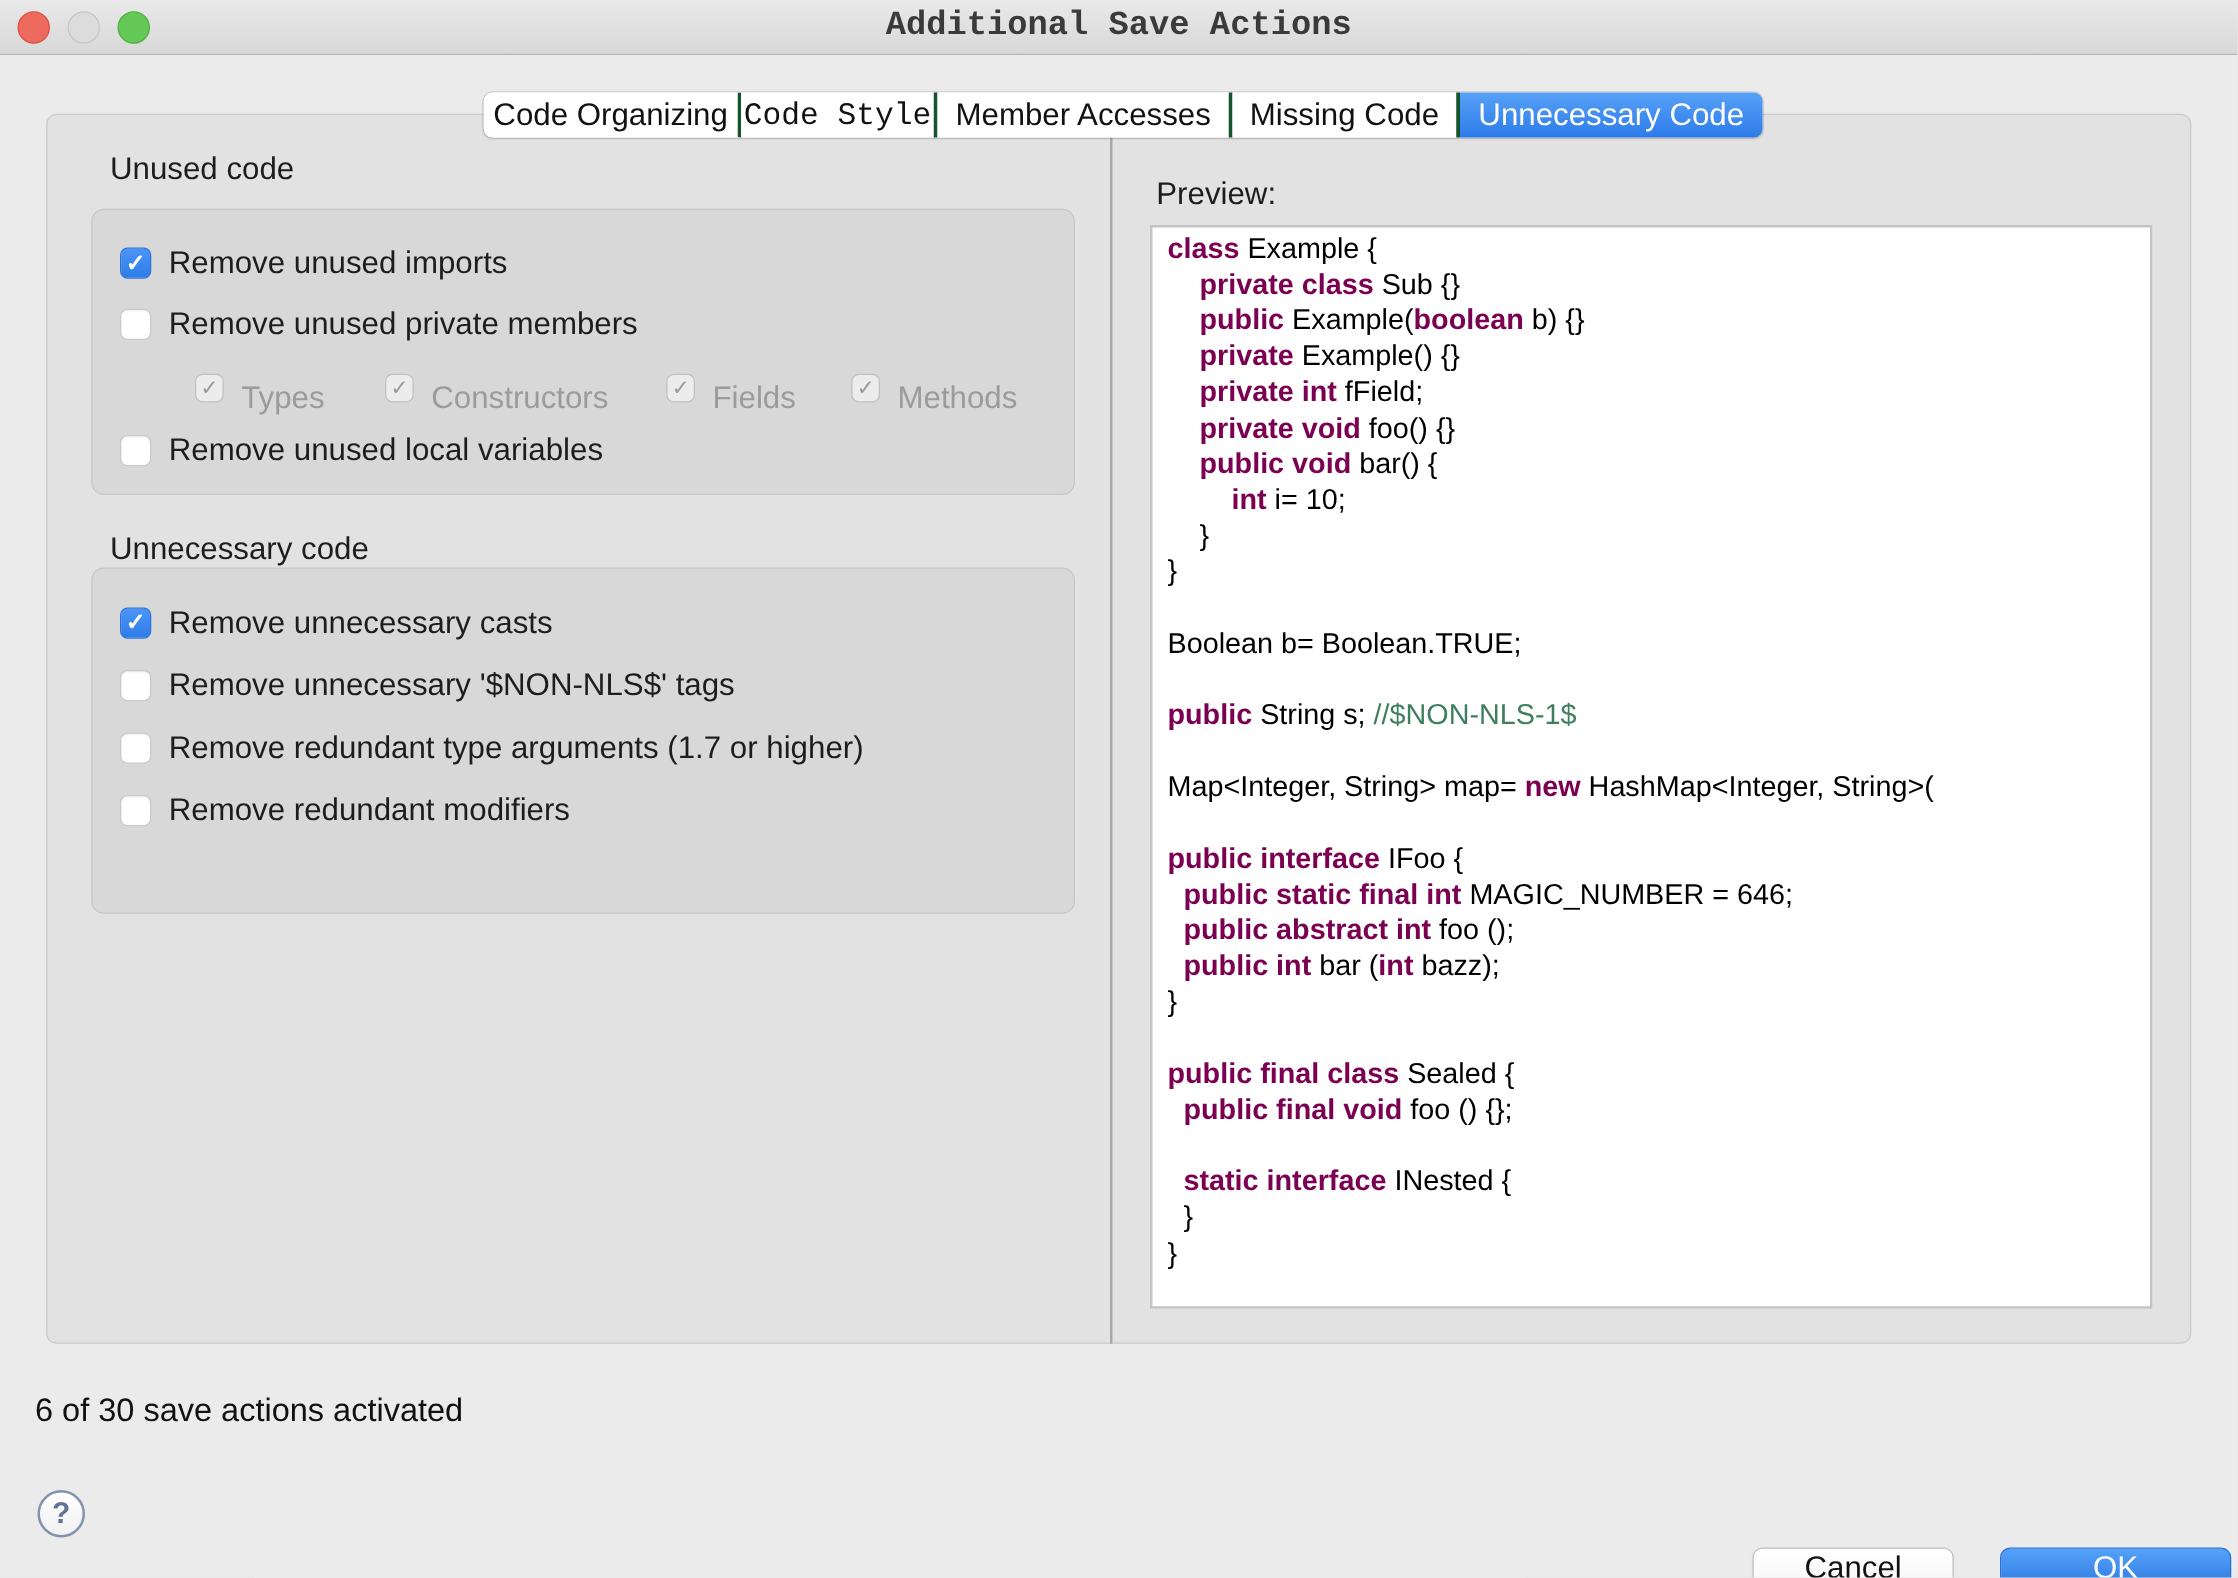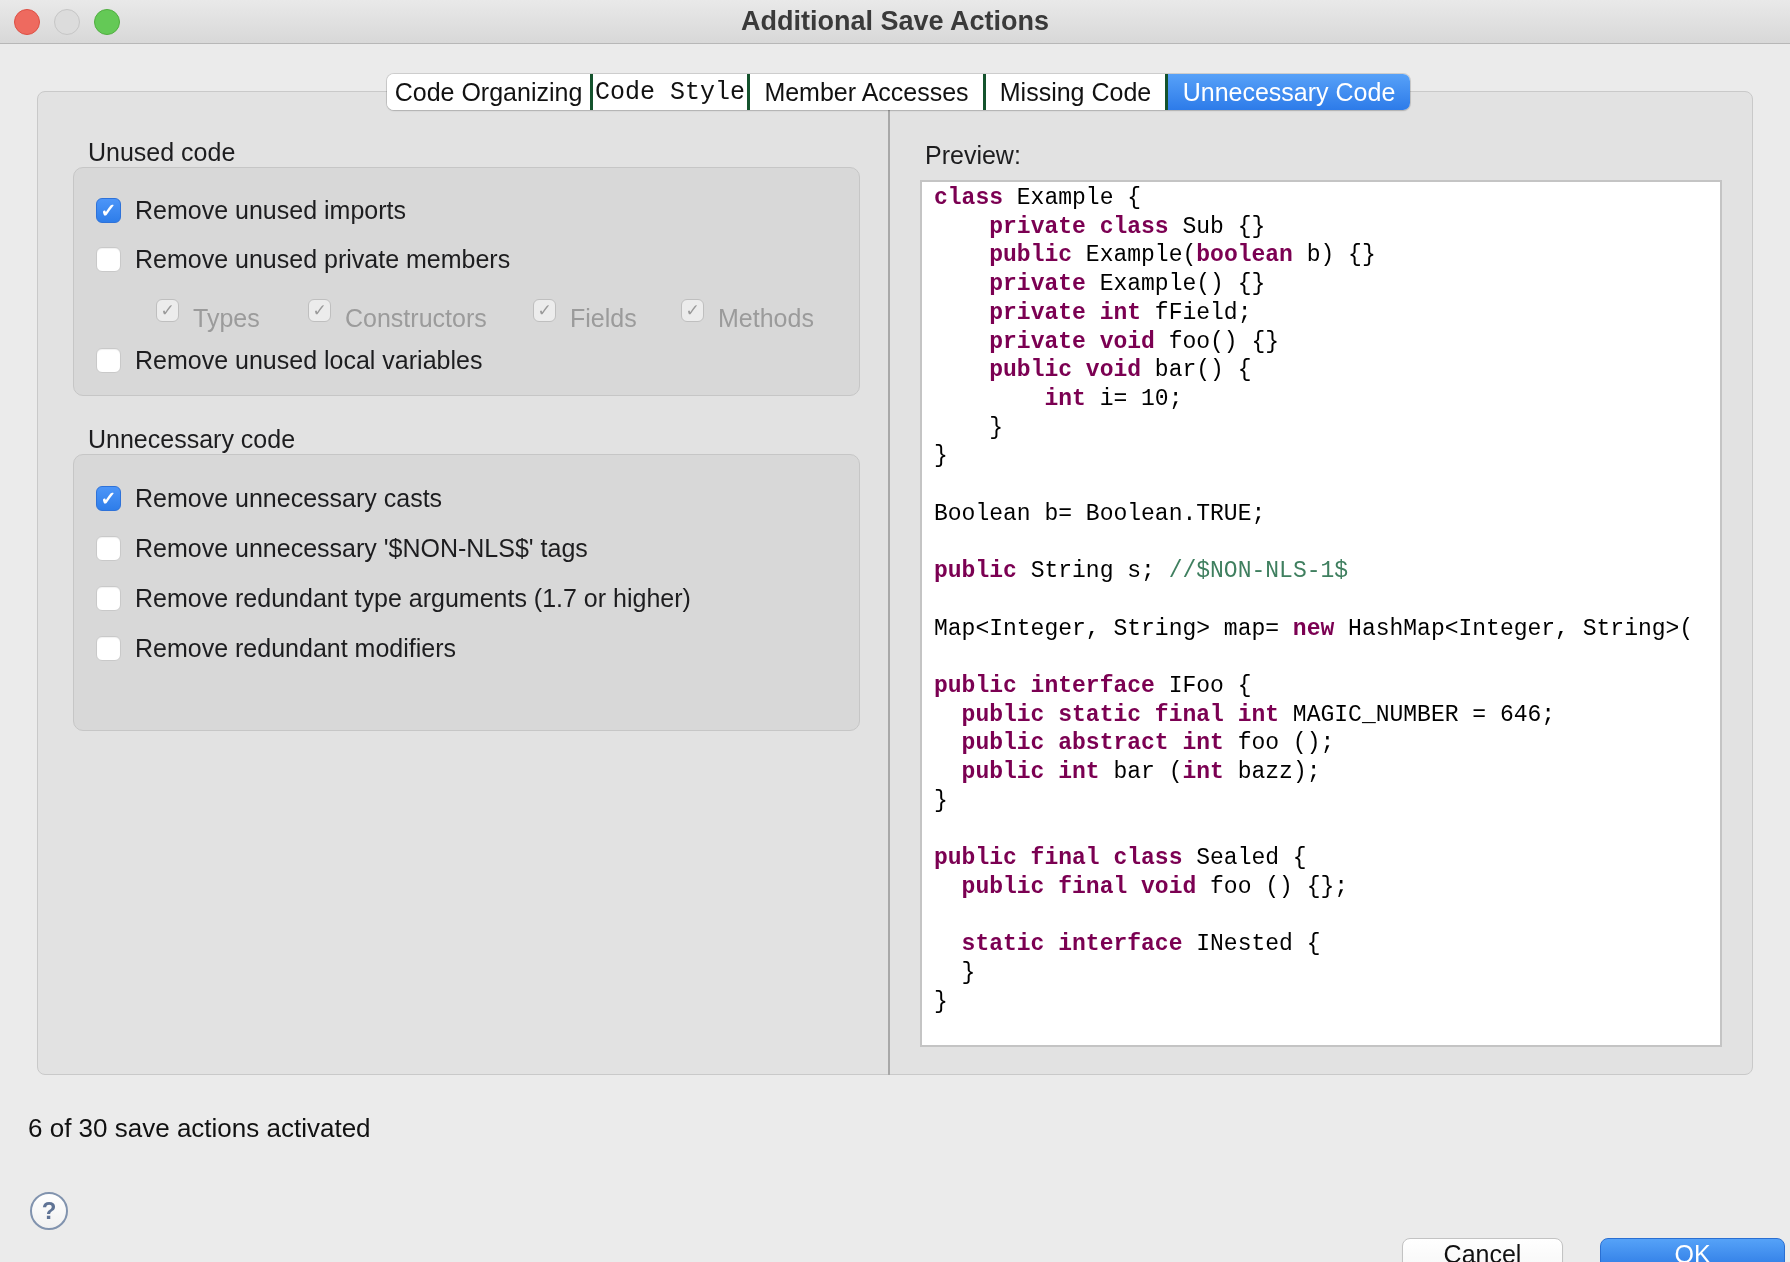--- a/index.html
+++ b/index.html
@@ -18,21 +18,21 @@
     border-bottom:1px solid #b7b7b7;
   }
   .traffic { position:absolute; left:14px; top:9px; display:flex; gap:14px; }
   .light { width:26px; height:26px; border-radius:50%; display:inline-block; }
   .light.red   { background:#ee6a5f; border:1px solid #dd4f43; }
   .light.gray  { background:#dcdcdc; border:1px solid #c6c6c6; }
   .light.green { background:#64c956; border:1px solid #4fae3f; }
   .wtitle {
     position:absolute; left:0; top:0; width:100%; height:44px;
     text-align:center; line-height:42px;
-    font-size:27px; font-weight:600; color:#3a3a3a;
+    font-size:27px; font-weight:600; color:#3a3a3a;font-family:Liberation Mono, monospace;
   }
   
   .tabbar {
     position:absolute; left:387px; top:74px; height:36px;
     display:flex; border-radius:7px;
     background:#ffffff;
     box-shadow:0 0 0 1px rgba(0,0,0,0.12), 0 1px 2px rgba(0,0,0,0.12);
     z-index:5;
   }
   .tab {
@@ -74,21 +74,21 @@
   .cb-label.dis { color:#9b9b9b;margin-top:17px; }
   .subrow { position:relative; height:52px; }
   .subitem { position:absolute; top:50%; transform:translateY(-50%); display:flex; align-items:center; }
   
   .preview-label { position:absolute; left:925px; top:141px; font-size:25px; color:#1d1d1f; }
   .codebox {
     position:absolute; left:920px; top:180px; width:802px; height:867px;
     background:#ffffff; border:2px solid #c4c4c4;
     overflow:hidden;
     padding:2px 0 0 12px;
-    font-family:Liberation Mono, monospace;
+    font-family:Liberation Sans, sans-serif;
     font-size:23px; line-height:28.7px;
     white-space:pre; color:#000;
   }
   .codebox .k { color:#7B0052; font-weight:bold; }
   .codebox .c { color:#3F7F5F; }
   
   .status { position:absolute; left:28px; top:1113px; font-size:26px; color:#111; }
   .helpbtn {
     position:absolute; left:30px; top:1192px; width:38px; height:38px;
     border-radius:50%; background:linear-gradient(#ffffff,#f1f1f1);
@@ -132,21 +132,21 @@
     <div class="tab" style="width: 157px; font-family: Liberation Mono, monospace;">Code Style</div>
     <div class="tab" style="width: 236px;">Member Accesses</div>
     <div class="tab" style="width: 182px;">Missing Code</div>
     <div class="tab active" style="width: 242px;">Unnecessary Code</div>
   </div>
 
 <div class="panel"></div>
 <div class="divider"></div>
 
 <div id="options">
-    <div class="sec-label" style="left: 88px; top: 138px; text-align: right;">Unused code</div>
+    <div class="sec-label" style="left: 88px; top: 121px; text-align: right;">Unused code</div>
     <div class="group" style="top: 167px; height: 229px;">
       <div class="row">
         <span class="cb on">✓</span>
         <span class="cb-label">Remove unused imports</span>
       </div>
       <div class="row">
         <span class="cb off"></span>
         <span class="cb-label">Remove unused private members</span>
       </div>
       <div class="subrow">

